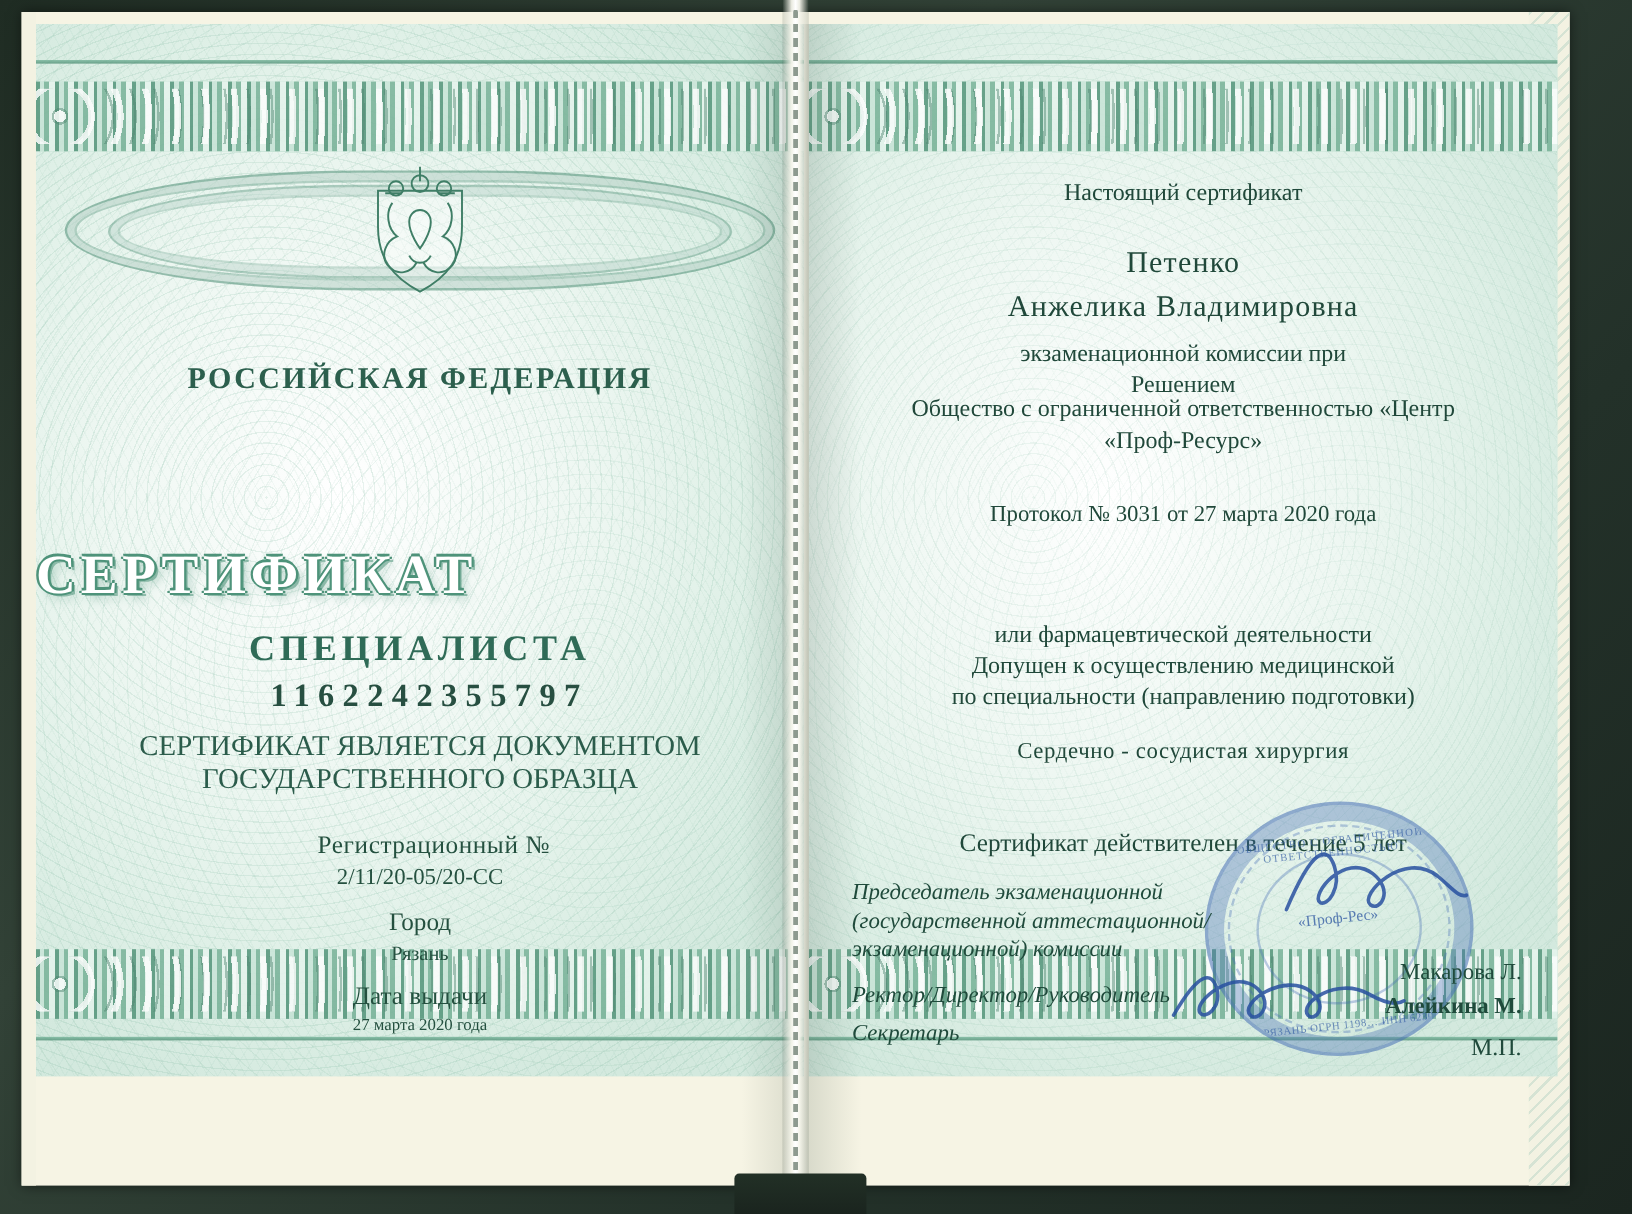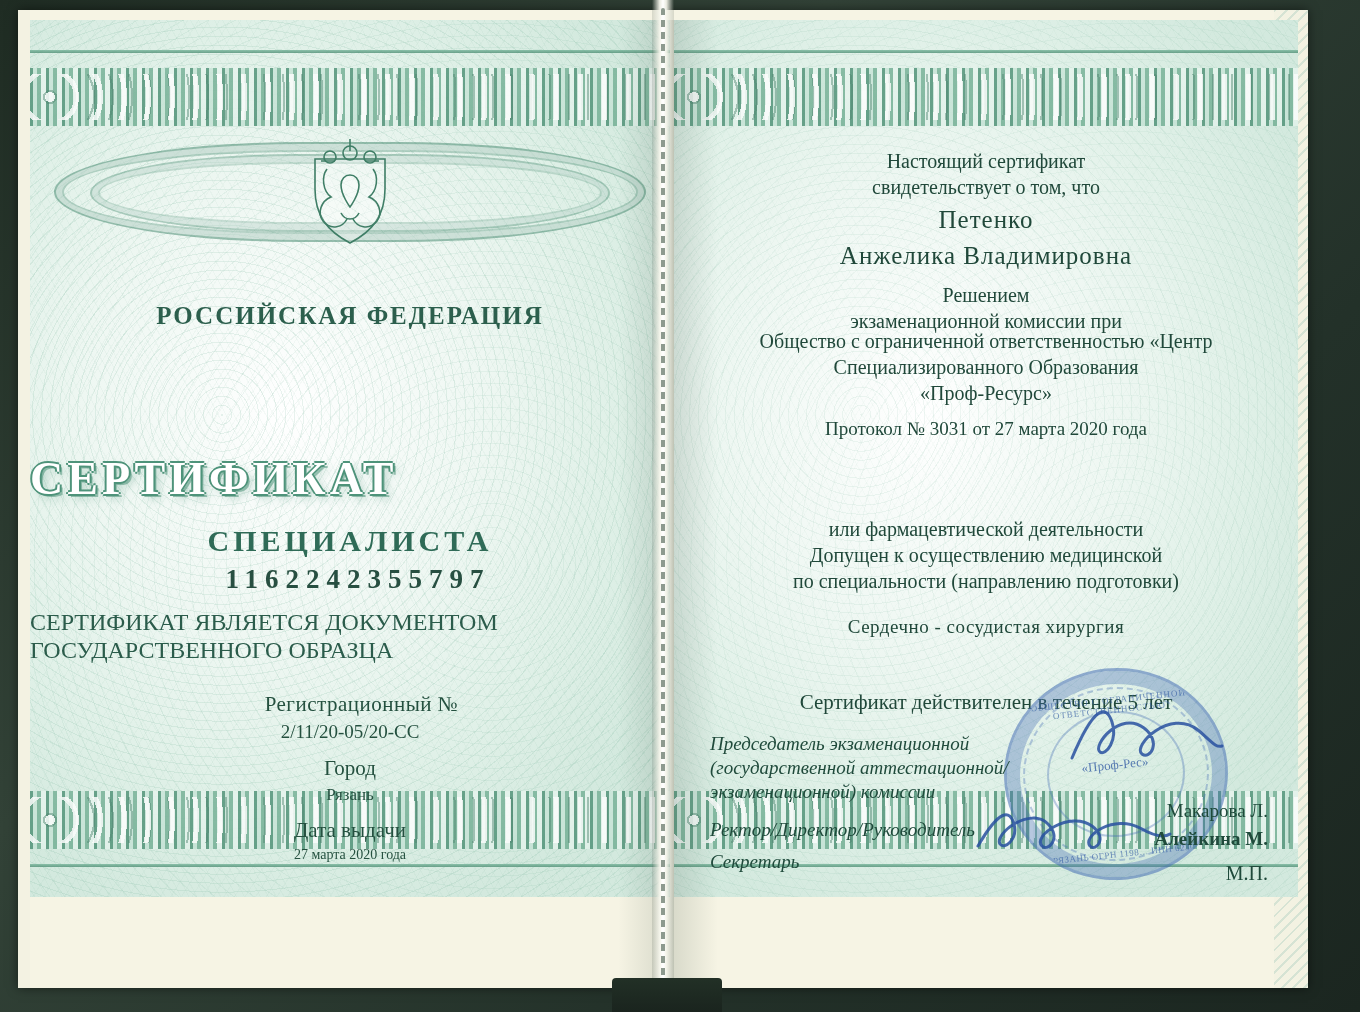--- a/index.html
+++ b/index.html
@@ -211,21 +211,21 @@
     font-family: "Liberation Serif", serif;
     font-weight: bold;
     font-size: 27px;
     letter-spacing: 7px;
     color: #274f41;
   }
   .gov-note {
     position: absolute;
     top: 588px;
     left: 0; right: 0;
-    text-align: left;
+    text-align: center;
     font-size: 24px;
     line-height: 28px;
     color: #2b5c4b;
   }
 
   .field {
     position: absolute;
     left: 0; right: 0;
     text-align: center;
     color: #24503f;
@@ -440,34 +440,32 @@
 
   <div class="sheet right">
     <div class="guilloche soft"></div>
     <div class="edge-rule t"></div>
     <div class="edge-rule b"></div>
     <div class="band top"></div>
     <div class="band bottom"></div>
 
     <div class="r-block r-intro">
       <div>Настоящий сертификат</div>
-      <div>свидетельствует о том, что</div>
     </div>
 
     <div class="r-block r-surname">Петенко</div>
     <div class="r-block r-name">Анжелика Владимировна</div>
 
     <div class="r-block r-decision">
+      <div>экзаменационной комиссии при</div>
       <div>Решением</div>
-      <div>экзаменационной комиссии при</div>
     </div>
 
     <div class="r-block r-org">
       <div>Общество с ограниченной ответственностью «Центр</div>
-      <div>Специализированного Образования</div>
       <div>«Проф-Ресурс»</div>
     </div>
 
     <div class="r-block r-protocol">Протокол № 3031 от 27 марта 2020 года</div>
 
     <div class="r-block r-admit">
       <div>или фармацевтической деятельности</div>
       <div>Допущен к осуществлению медицинской</div>
       <div>по специальности (направлению подготовки)</div>
     </div>

